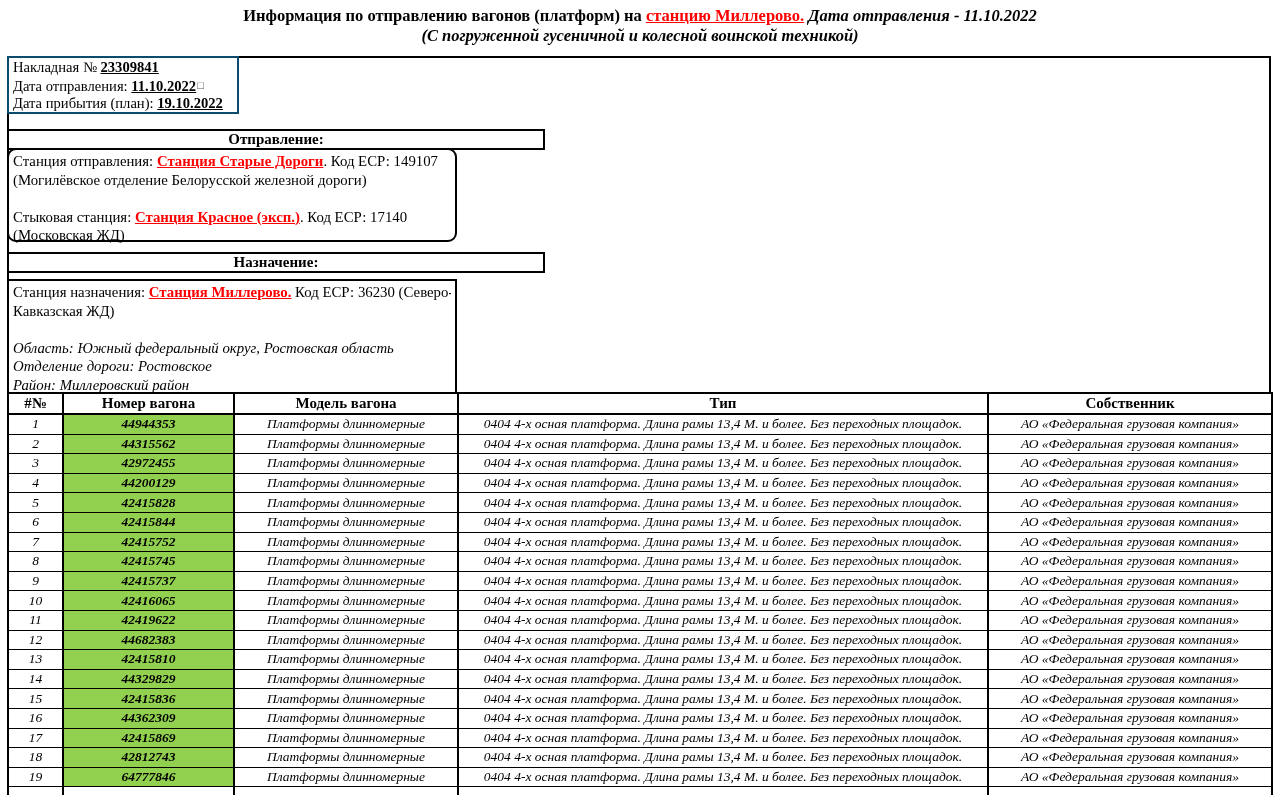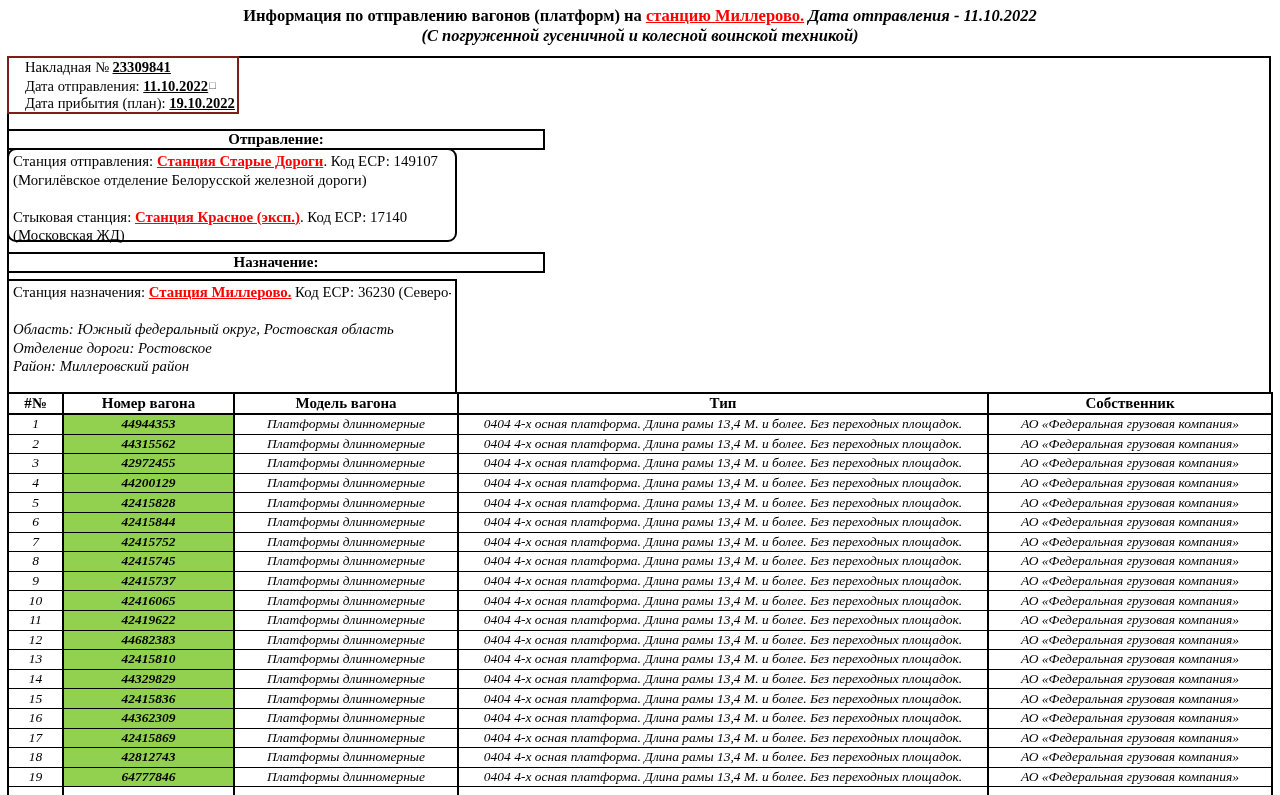--- a/index.html
+++ b/index.html
@@ -11,22 +11,22 @@
   
   .title{position:absolute;top:6px;left:0;width:1280px;text-align:center;
          font-size:16.5px;font-weight:bold;line-height:19.5px;}
   .title .red-link{color:#FF0000;text-decoration:underline;cursor:pointer;margin-top:10px;}
   .bi{font-style:italic;}
   
   .frame{position:absolute;left:7px;top:56px;width:1264px;height:750px;
          border:2px solid #000;box-sizing:border-box;}
   
   .waybill{position:absolute;left:7px;top:56px;width:232px;height:58px;
-           border:2px solid #7f1d1d;box-sizing:border-box;background:#fff;
-           font-size:14.6px;line-height:17.6px;padding:1px 0 0 16px;white-space:nowrap;}
+           border:2px solid #0c4a6e;box-sizing:border-box;background:#fff;
+           font-size:14.6px;line-height:17.6px;padding:1px 0 0 4px;white-space:nowrap;}
   .uval{font-weight:bold;text-decoration:underline;}
   .sq{font-size:11px;color:#555;vertical-align:2px;text-decoration:none;display:inline-block;margin-left:1px;}
   
   .sec-header{position:absolute;left:7px;width:538px;height:21px;
               border:2px solid #000;box-sizing:border-box;background:#fff;
               text-align:center;font-weight:bold;font-size:15px;line-height:16.5px;}
   #otpr-header{top:129px;}
   #nazn-header{top:252px;}
   .sec-content{position:absolute;left:7px;width:450px;
                border:2px solid #000;box-sizing:border-box;background:#fff;
@@ -68,20 +68,21 @@
   <div class="line"><span>Станция отправления: </span><span class="red-bold-link">Станция Старые Дороги</span><span>. Код ЕСР: 149107</span></div>
   <div class="line">(Могилёвское отделение Белорусской железной дороги)</div>
   <div class="line empty"></div>
   <div class="line"><span>Стыковая станция: </span><span class="red-bold-link">Станция Красное (эксп.)</span><span>. Код ЕСР: 17140</span></div>
   <div class="line">(Московская ЖД)</div>
 </div>
 
 <div class="sec-header" id="nazn-header">Назначение:</div>
 <div class="sec-content" id="nazn-content">
   <div class="line"><span>Станция назначения: </span><span class="red-bold-link">Станция Миллерово.</span><span> Код ЕСР: 36230 (Северо-</span></div>
+  <div class="line">Кавказская ЖД)</div>
   <div class="line empty"></div>
   <div class="line bi">Область: Южный федеральный округ, Ростовская область</div>
   <div class="line bi">Отделение дороги: Ростовское</div>
   <div class="line bi">Район: Миллеровский район</div>
 </div>
 
 <table class="wagons">
   <colgroup>
     <col style="width:55px">
       <col style="width:171px">

